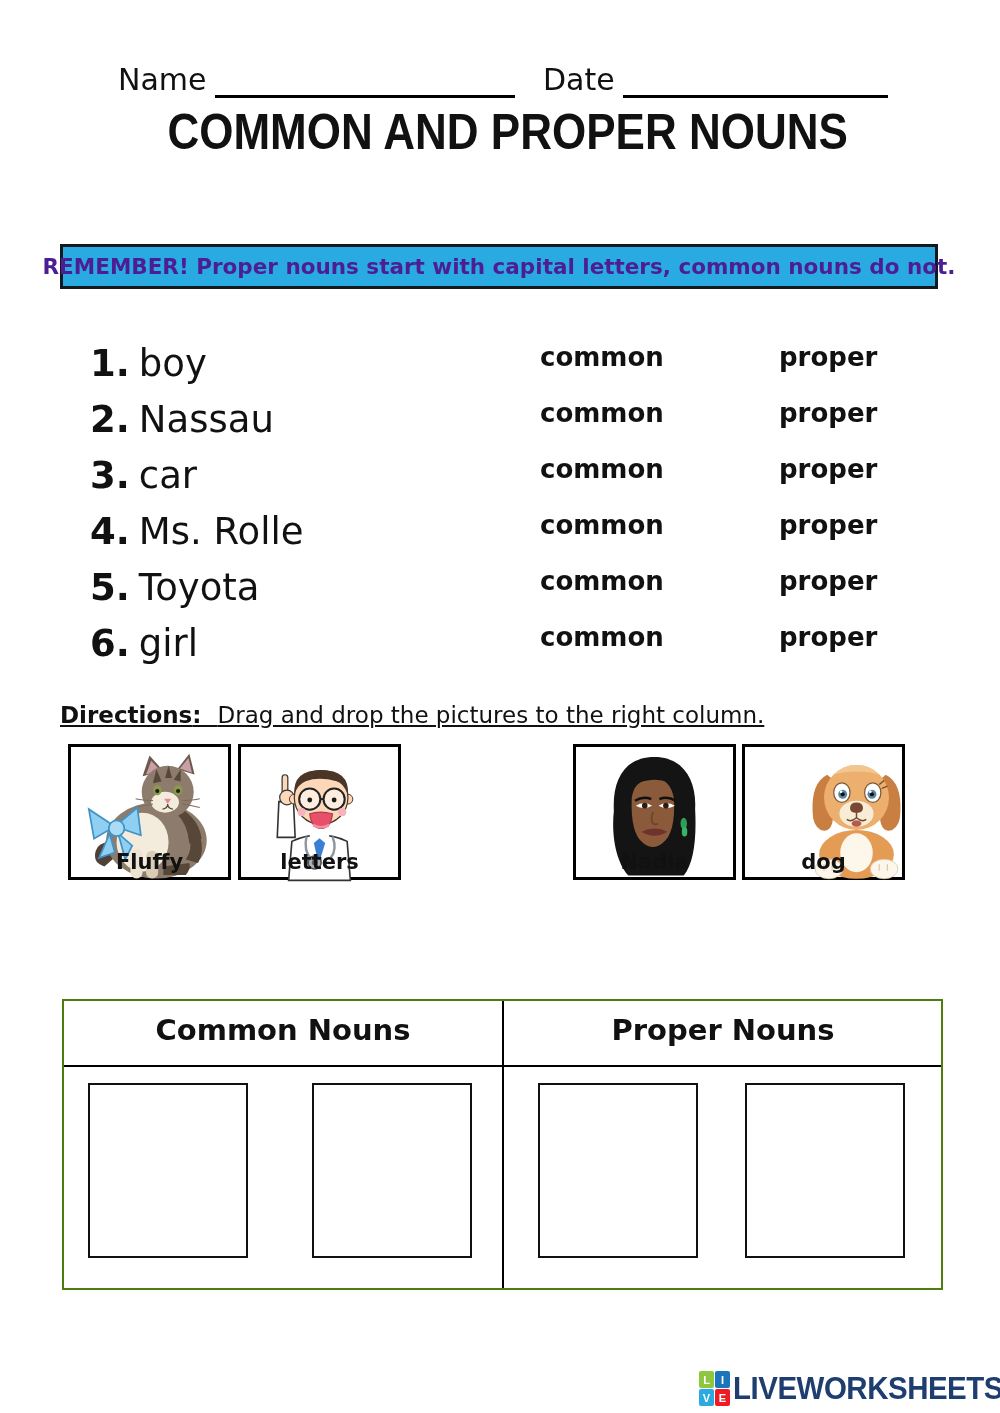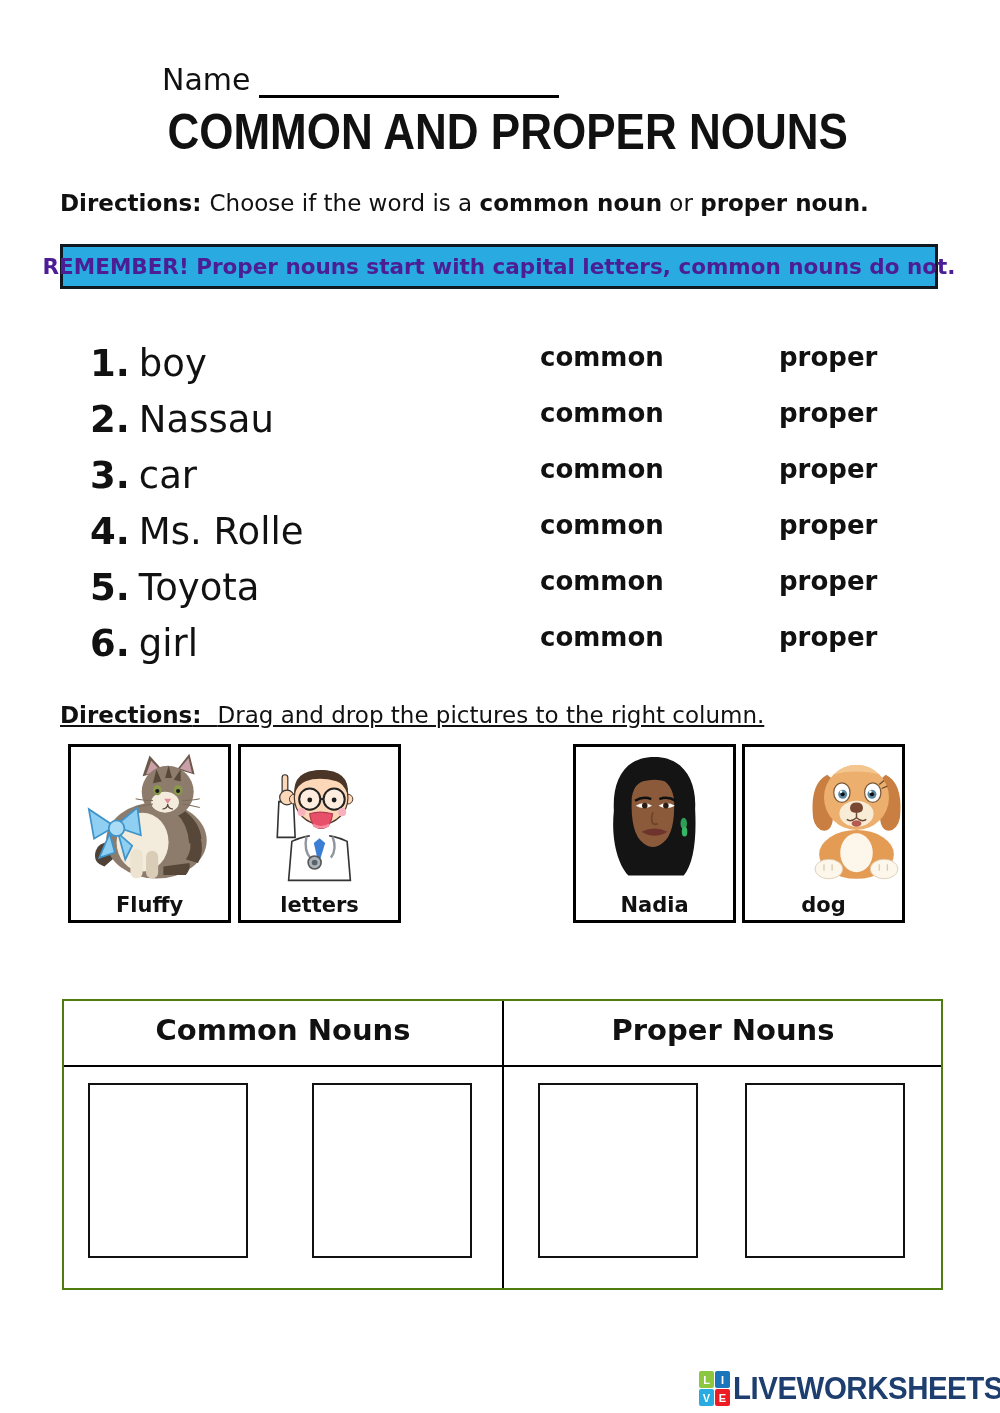--- a/index.html
+++ b/index.html
@@ -3,21 +3,21 @@
 <meta charset="utf-8">
 <style>
   html,body{margin:0;padding:0;background:#ffffff;}
   .page{
     position:relative; width:1000px; height:1413px; margin:0 auto;
     background:#ffffff; overflow:hidden;
     font-family:"DejaVu Sans", sans-serif; color:#111;
   }
   
   .field{position:absolute; top:62px; font-size:30px; white-space:nowrap;}
-  .field .lbl{vertical-align:bottom; line-height:36px;margin-left:44px;}
+  .field .lbl{vertical-align:bottom; line-height:36px;}
   .field .line{display:inline-block; border-bottom:3px solid #000; height:30px; margin-left:8px; vertical-align:bottom;}
   .field-name{left:118px;} .field-name .line{width:300px;}
   .field-date{left:543px;} .field-date .line{width:265px;}
   
   .title-wrap{position:absolute; top:103px; left:8px; width:100%; text-align:center;}
   .title{
     display:inline-block; font-family:"Liberation Sans", sans-serif;
     font-size:50px; font-weight:900; letter-spacing:0px;
     transform:scaleX(0.88); transform-origin:center;
   }
@@ -34,21 +34,21 @@
   }
   
   .qrow{position:absolute; left:0; width:1000px; height:40px;}
   .qword{position:absolute; left:90px; font-size:37px; white-space:nowrap;}
   .qnum{font-weight:bold; margin-right:9px;}
   .opt{position:absolute; font-size:26px; font-weight:bold; text-align:center; cursor:pointer;}
   .opt-common{left:540px; width:106px;}
   .opt-proper{left:779px; width:94px;}
   
   .card{
-    position:absolute; top:744px; width:163px; height:179px;
+    position:absolute; top:744px; width:163px; height:136px;
     background:#fff; border:3px solid #000; box-sizing:border-box; cursor:grab;
   }
   .card svg{display:block; margin:5px auto 0; width:143px; height:130px;}
   .card-label{position:absolute; bottom:3px; left:0; right:0; text-align:center; font-size:21px; font-weight:bold;}
   .card-fluffy{left:68px;} .card-doctor{left:238px;} .card-nadia{left:573px;} .card-dog{left:742px;padding-left:40px;}
   
   .sort-table{
     position:absolute; left:62px; top:999px; width:881px; height:291px;
     border:2px solid #4d7c0f; box-sizing:border-box; background:#fff;
   }
@@ -68,24 +68,24 @@
     color:#1d3e6e; letter-spacing:-0.5px; margin-left:3px;
     transform:scaleX(0.92); transform-origin:left center; white-space:nowrap;
   }
 </style>
 </head>
 <body>
 
 <div class="page">
 
   <div class="field field-name"><span class="lbl">Name</span><span class="line"></span></div>
+  <div class="field field-date"><span class="lbl">Date</span><span class="line"></span></div>
 
   <div class="title-wrap"><span class="title">COMMON AND PROPER NOUNS</span></div>
 
-  <p class="directions d1"><b>Directions</b><b>: </b><span>Choose if the word is a </span><b>common noun</b><span> or </span><b>proper noun.</b></p>
 
   <div class="banner">
       <span>REMEMBER! Proper nouns start with capital letters, common nouns do not.</span>
     </div>
 
   <div class="qrow" style="top:342px">
     <span class="qword"><b class="qnum">1.</b><span>boy</span></span>
     <span class="opt opt-common">common</span>
     <span class="opt opt-proper">proper</span>
   </div>

